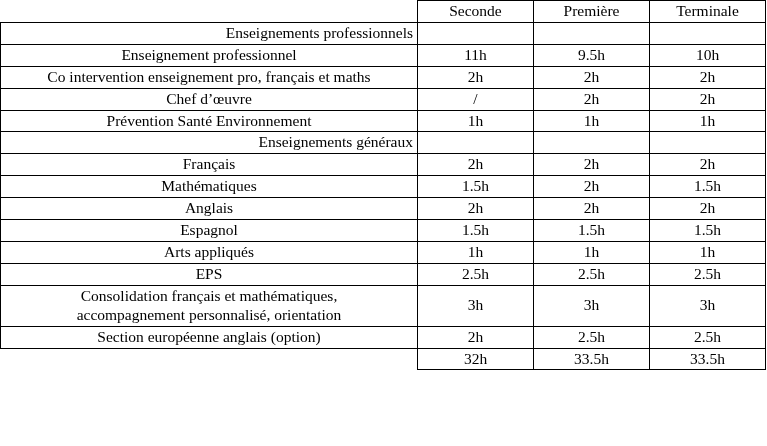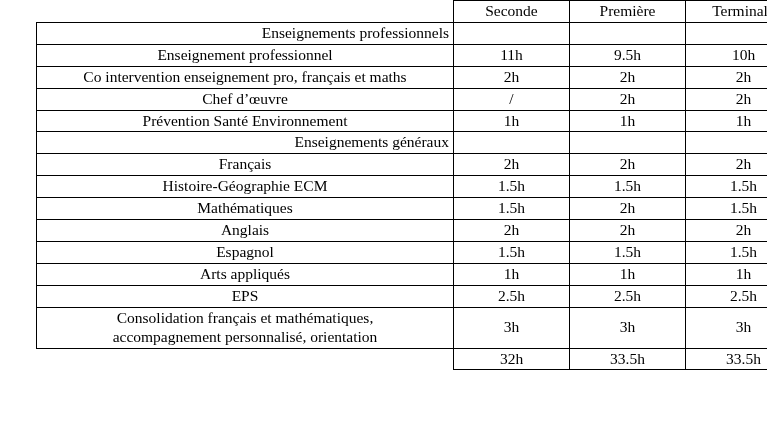--- a/index.html
+++ b/index.html
@@ -12,21 +12,20 @@
     height: 446px;
     font-family: "Liberation Serif", serif;
     color: #000000;
     overflow: hidden;
   }
   .sheet {
     width: 624px;
     height: 446px;
     position: relative;
     background: #ffffff;
-    padding-left: 36px;
   }
   table.grid {
     border-collapse: collapse;
     width: 765px;
     margin: 0;
     table-layout: fixed;
   }
   table.grid td, table.grid th {
     border: 1px solid #000000;
     padding: 1px 4px;
@@ -147,26 +146,20 @@
         <td class="section-blank"></td>
         <td class="section-blank"></td>
       </tr>
       <tr>
         <td class="label">Français</td>
         <td class="val">2h</td>
         <td class="val">2h</td>
         <td class="val">2h</td>
       </tr>
       <tr>
-        <td class="label">Histoire-Géographie ECM</td>
-        <td class="val">1.5h</td>
-        <td class="val">1.5h</td>
-        <td class="val">1.5h</td>
-      </tr>
-      <tr>
         <td class="label">Mathématiques</td>
         <td class="val">1.5h</td>
         <td class="val">2h</td>
         <td class="val">1.5h</td>
       </tr>
       <tr>
         <td class="label">Anglais</td>
         <td class="val">2h</td>
         <td class="val">2h</td>
         <td class="val">2h</td>
@@ -193,20 +186,26 @@
       <tr>
         <td class="label bold multiline">
           <div>Consolidation français et mathématiques,</div>
           <div>accompagnement personnalisé, orientation</div>
         </td>
         <td class="val">3h</td>
         <td class="val">3h</td>
         <td class="val">3h</td>
       </tr>
 
+      <tr>
+        <td class="label bold">Section européenne anglais (option)</td>
+        <td class="val">2h</td>
+        <td class="val">2.5h</td>
+        <td class="val">2.5h</td>
+      </tr>
 
       <tr>
         <td class="last-label"></td>
         <td class="val">32h</td>
         <td class="val">33.5h</td>
         <td class="val">33.5h</td>
       </tr>
     </tbody>
   </table>
 </div>

